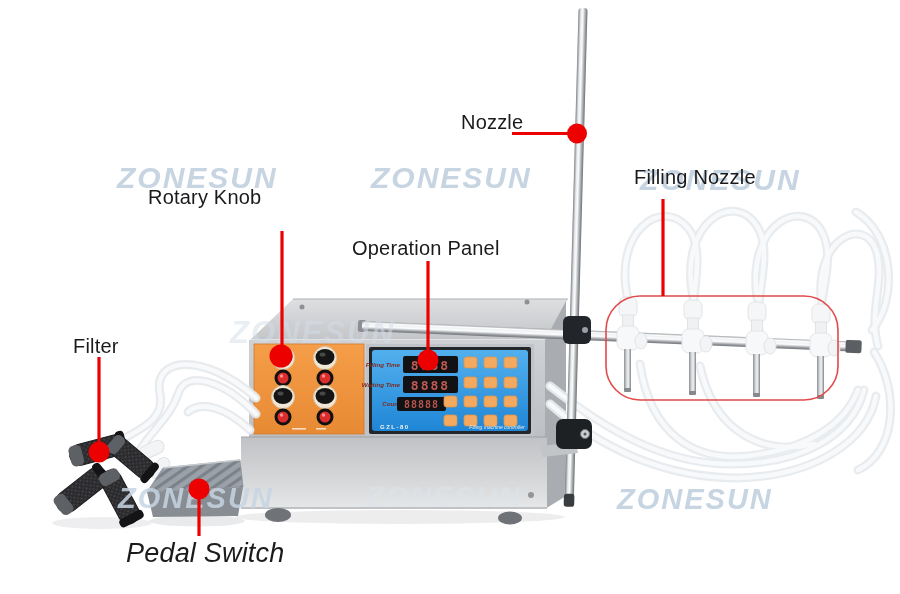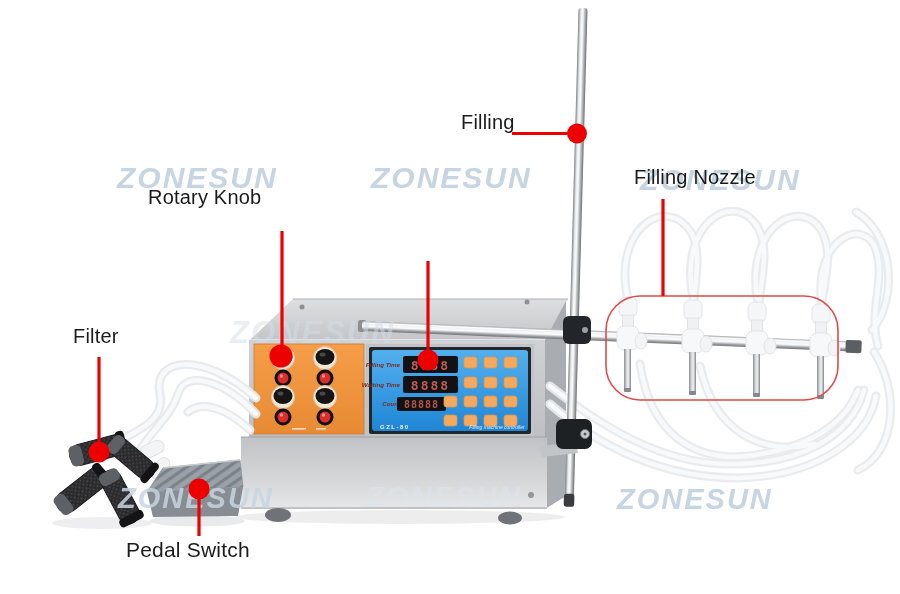--- a/index.html
+++ b/index.html
@@ -350,20 +350,21 @@
     <g fill="#ec0000">
       <circle cx="577" cy="133.5" r="10"></circle>
       <circle cx="281" cy="356" r="11.5"></circle>
       <circle cx="428" cy="360" r="10.5"></circle>
       <circle cx="99" cy="452" r="10.5"></circle>
       <circle cx="199" cy="489" r="10.5"></circle>
     </g>
   </g>
 </svg>
 
-<div class="label" style="left:461px;top:111px;">Filling</div>
+<div class="label" style="left:461px;top:111px;">Nozzle</div>
 <div class="label" style="left:634px;top:166px;text-align:right;">Filling Nozzle</div>
 <div class="label label-center" style="left:148px;top:186px;width:228px;">
   <div>Rotary Knob</div>
 </div>
-<div class="label" style="left:73px;top:325px;">Filter</div>
-<div class="label" style="left:126px;top:538px;font-size:21px;">Pedal Switch</div>
+<div class="label" style="left:352px;top:237px;">Operation Panel</div>
+<div class="label" style="left:73px;top:335px;">Filter</div>
+<div class="label" style="left:126px;top:538px;font-size:27px;font-style:italic;">Pedal Switch</div>
 </div>
 
 </body></html>

